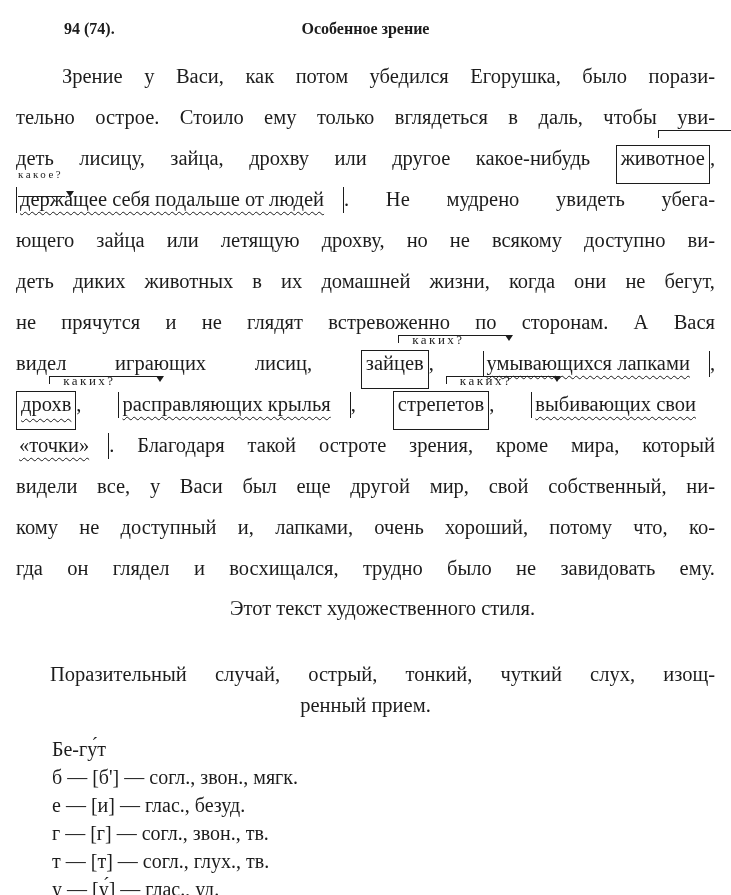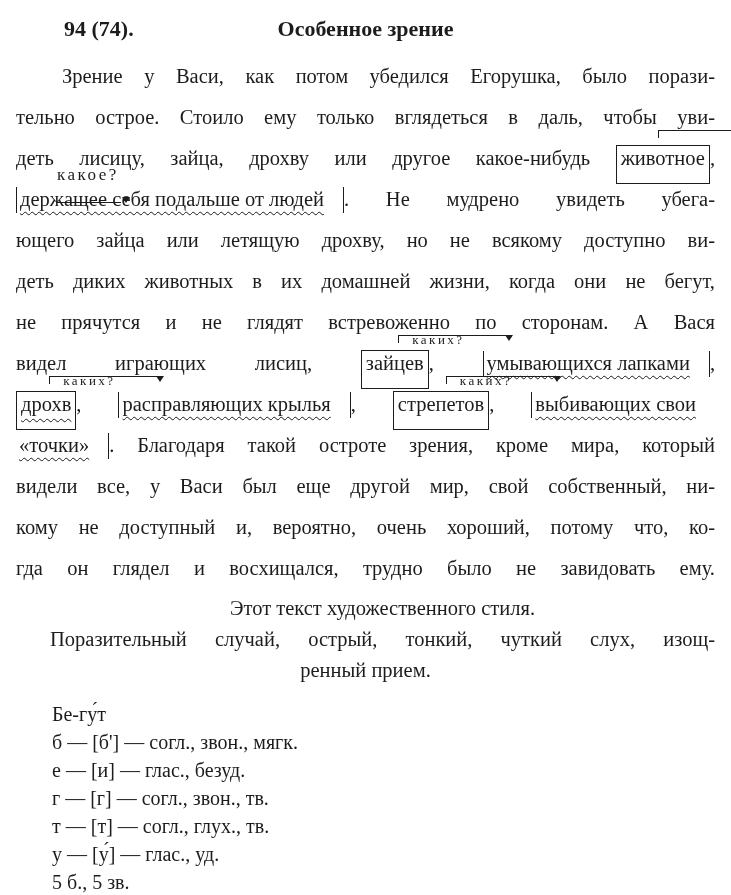--- a/index.html
+++ b/index.html
@@ -17,21 +17,21 @@
     background: #ffffff;
     position: relative;
   }
   
   .header {
     position: relative;
     height: 30px;
     line-height: 30px;
     text-align: center;
     font-weight: bold;
-    font-size: 22px;
+    font-size: 16px;
     margin-bottom: 12px;
   }
   .header .num { position: absolute; left: 48px; top: 0; }
   
   .para { font-size: 20.5px; }
   .line {
     position: relative;
     line-height: 41px;
     text-align: justify;
   }
@@ -102,39 +102,38 @@
     top: -24px;
     left: calc(55% + 14px);
     font-size: 13px;
     letter-spacing: 2.5px;
     white-space: nowrap;
   }
   .q-start {
     position: absolute;
     top: -25px;
     left: 2px;
-    font-size: 17px;
+    font-size: 11px;
     letter-spacing: 2.5px;
     white-space: nowrap;
     border-bottom: 1.3px solid #1c1c1c;
-    padding: 0 2px 7px 0;
-    margin-left: 39px;
+    padding: 0 2px 1px 0;
   }
   .q-start::after {
     content: "";
     position: absolute;
     right: -9px; bottom: -5px;
     width: 0; height: 0;
     border: 4px solid transparent;
     border-top: 6px solid #1c1c1c;
   }
   
   .analysis { margin-top: 4px; font-size: 20.5px; }
   .aline { line-height: 31px; text-align: center; }
-  .aline.j { text-align: justify; text-align-last: justify; }
+  .aline.j { text-align: justify; text-align-last: justify; margin-top: 35px; }
   .aline.indent { text-indent: 34px; }
   
   .phonetics { margin-top: 14px; margin-left: 36px; font-size: 20px; }
   .ph-line { line-height: 28px; }
 </style>
 </head>
 <body>
 
 <div class="page">
   <div class="header">
@@ -147,21 +146,21 @@
       <div class="line j"><span>тельно острое. Стоило ему только вглядеться в даль, чтобы уви-</span></div>
       <div class="line j"><span>деть лисицу, зайца, дрохву или другое какое-нибудь </span><span class="annot"><span class="boxed">животное</span><span class="q-stub"></span></span><span>,</span></div>
       <div class="line j"><span class="annot"><span class="dep">держащее себя подальше от людей</span><span class="q-start">какое?</span></span><span>. Не мудрено увидеть убега-</span></div>
       <div class="line j"><span>ющего зайца или летящую дрохву, но не всякому доступно ви-</span></div>
       <div class="line j"><span>деть диких животных в их домашней жизни, когда они не бегут,</span></div>
       <div class="line j"><span>не прячутся и не глядят встревоженно по сторонам. А Вася</span></div>
       <div class="line j"><span>видел играющих лисиц, </span><span class="annot"><span class="boxed">зайцев</span><span class="q-arrow"></span><span class="q-label">каких?</span></span><span>, </span><span class="annot"><span class="dep">умывающихся лапками</span></span><span>,</span></div>
       <div class="line j"><span class="annot"><span class="boxed-wavy">дрохв</span><span class="q-arrow"></span><span class="q-label">каких?</span></span><span>, </span><span class="annot"><span class="dep">расправляющих крылья</span></span><span>, </span><span class="annot"><span class="boxed">стрепетов</span><span class="q-arrow"></span><span class="q-label">каких?</span></span><span>, </span><span class="annot"><span class="dep-open">выбивающих свои</span></span></div>
       <div class="line j"><span class="annot"><span class="dep-close">«точки»</span></span><span>. Благодаря такой остроте зрения, кроме мира, который</span></div>
       <div class="line j"><span>видели все, у Васи был еще другой мир, свой собственный, ни-</span></div>
-      <div class="line j"><span>кому не доступный и, вероятно, очень хороший, потому что, ко-</span></div>
+      <div class="line j"><span>кому не доступный и, лапками, очень хороший, потому что, ко-</span></div>
       <div class="line j"><span>гда он глядел и восхищался, трудно было не завидовать ему.</span></div>
     </div>
 
   <div id="analysis" class="analysis">
       <div class="aline indent">Этот текст художественного стиля.</div>
       <div class="aline j indent">Поразительный случай, острый, тонкий, чуткий слух, изощ-</div>
       <div class="aline">ренный прием.</div>
     </div>
 
   <div class="phonetics">

